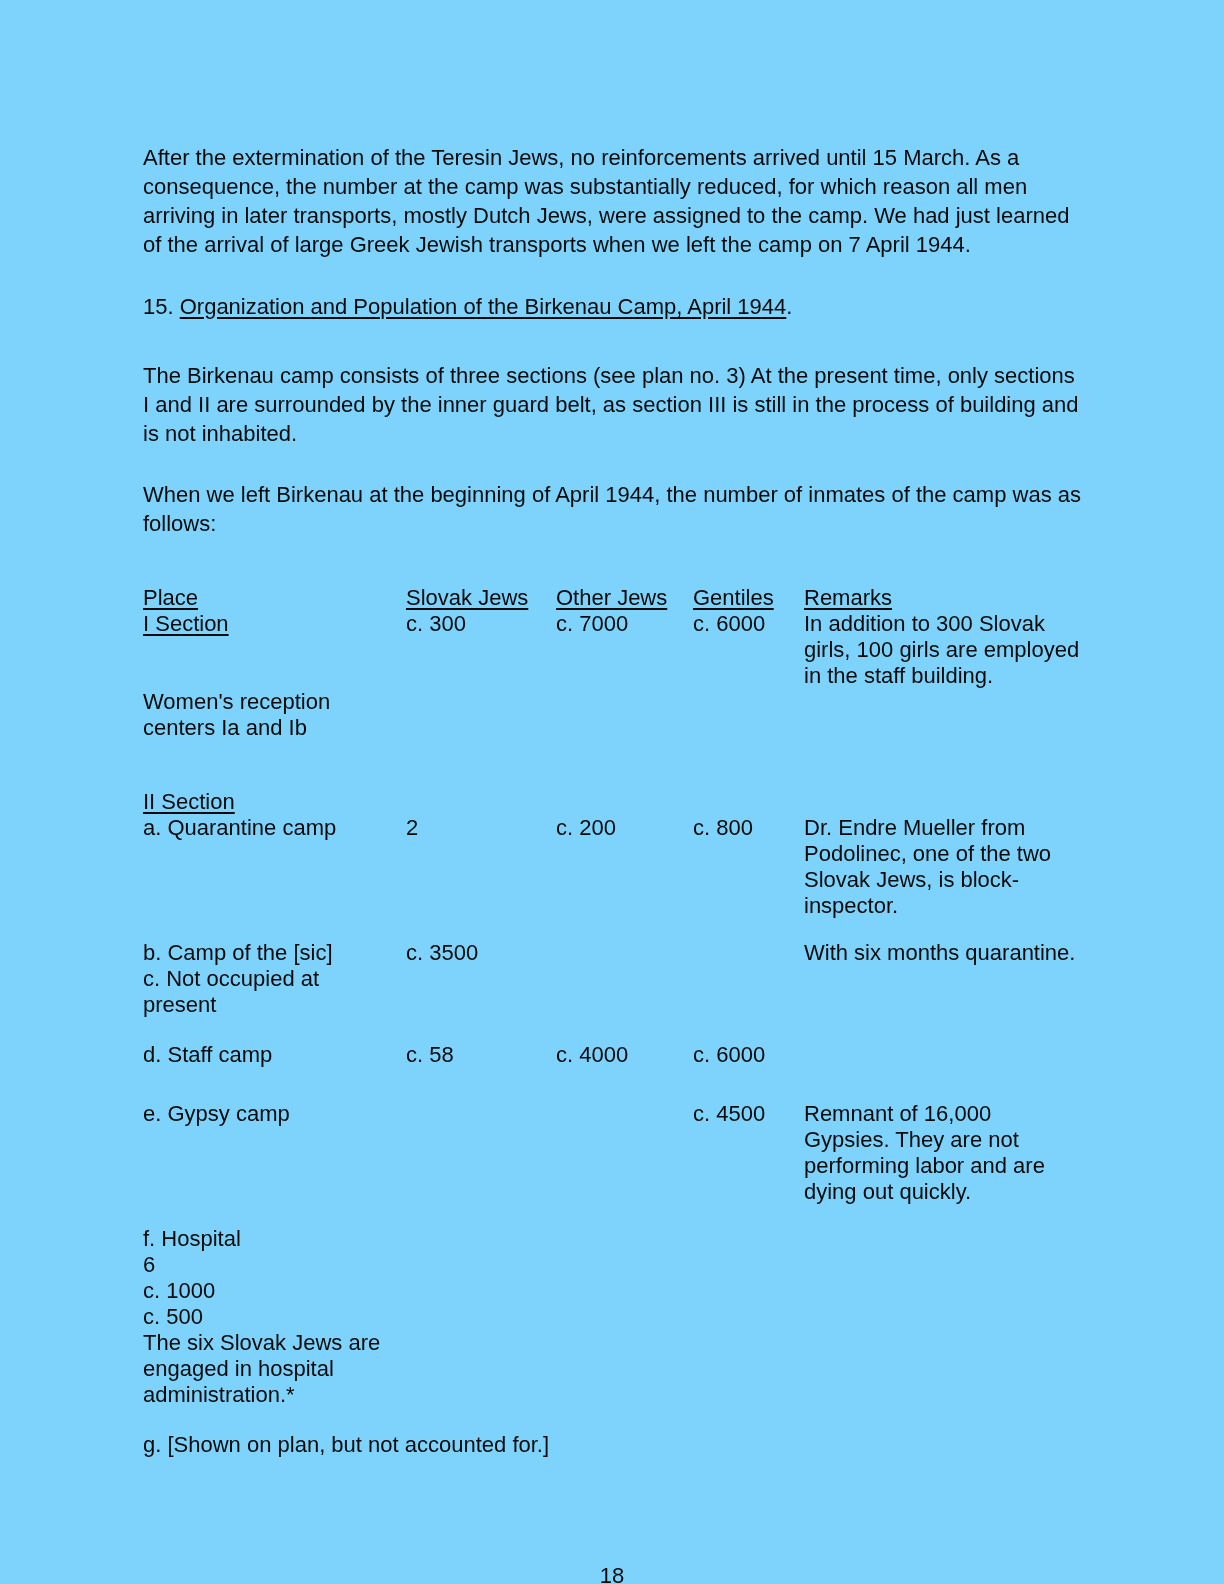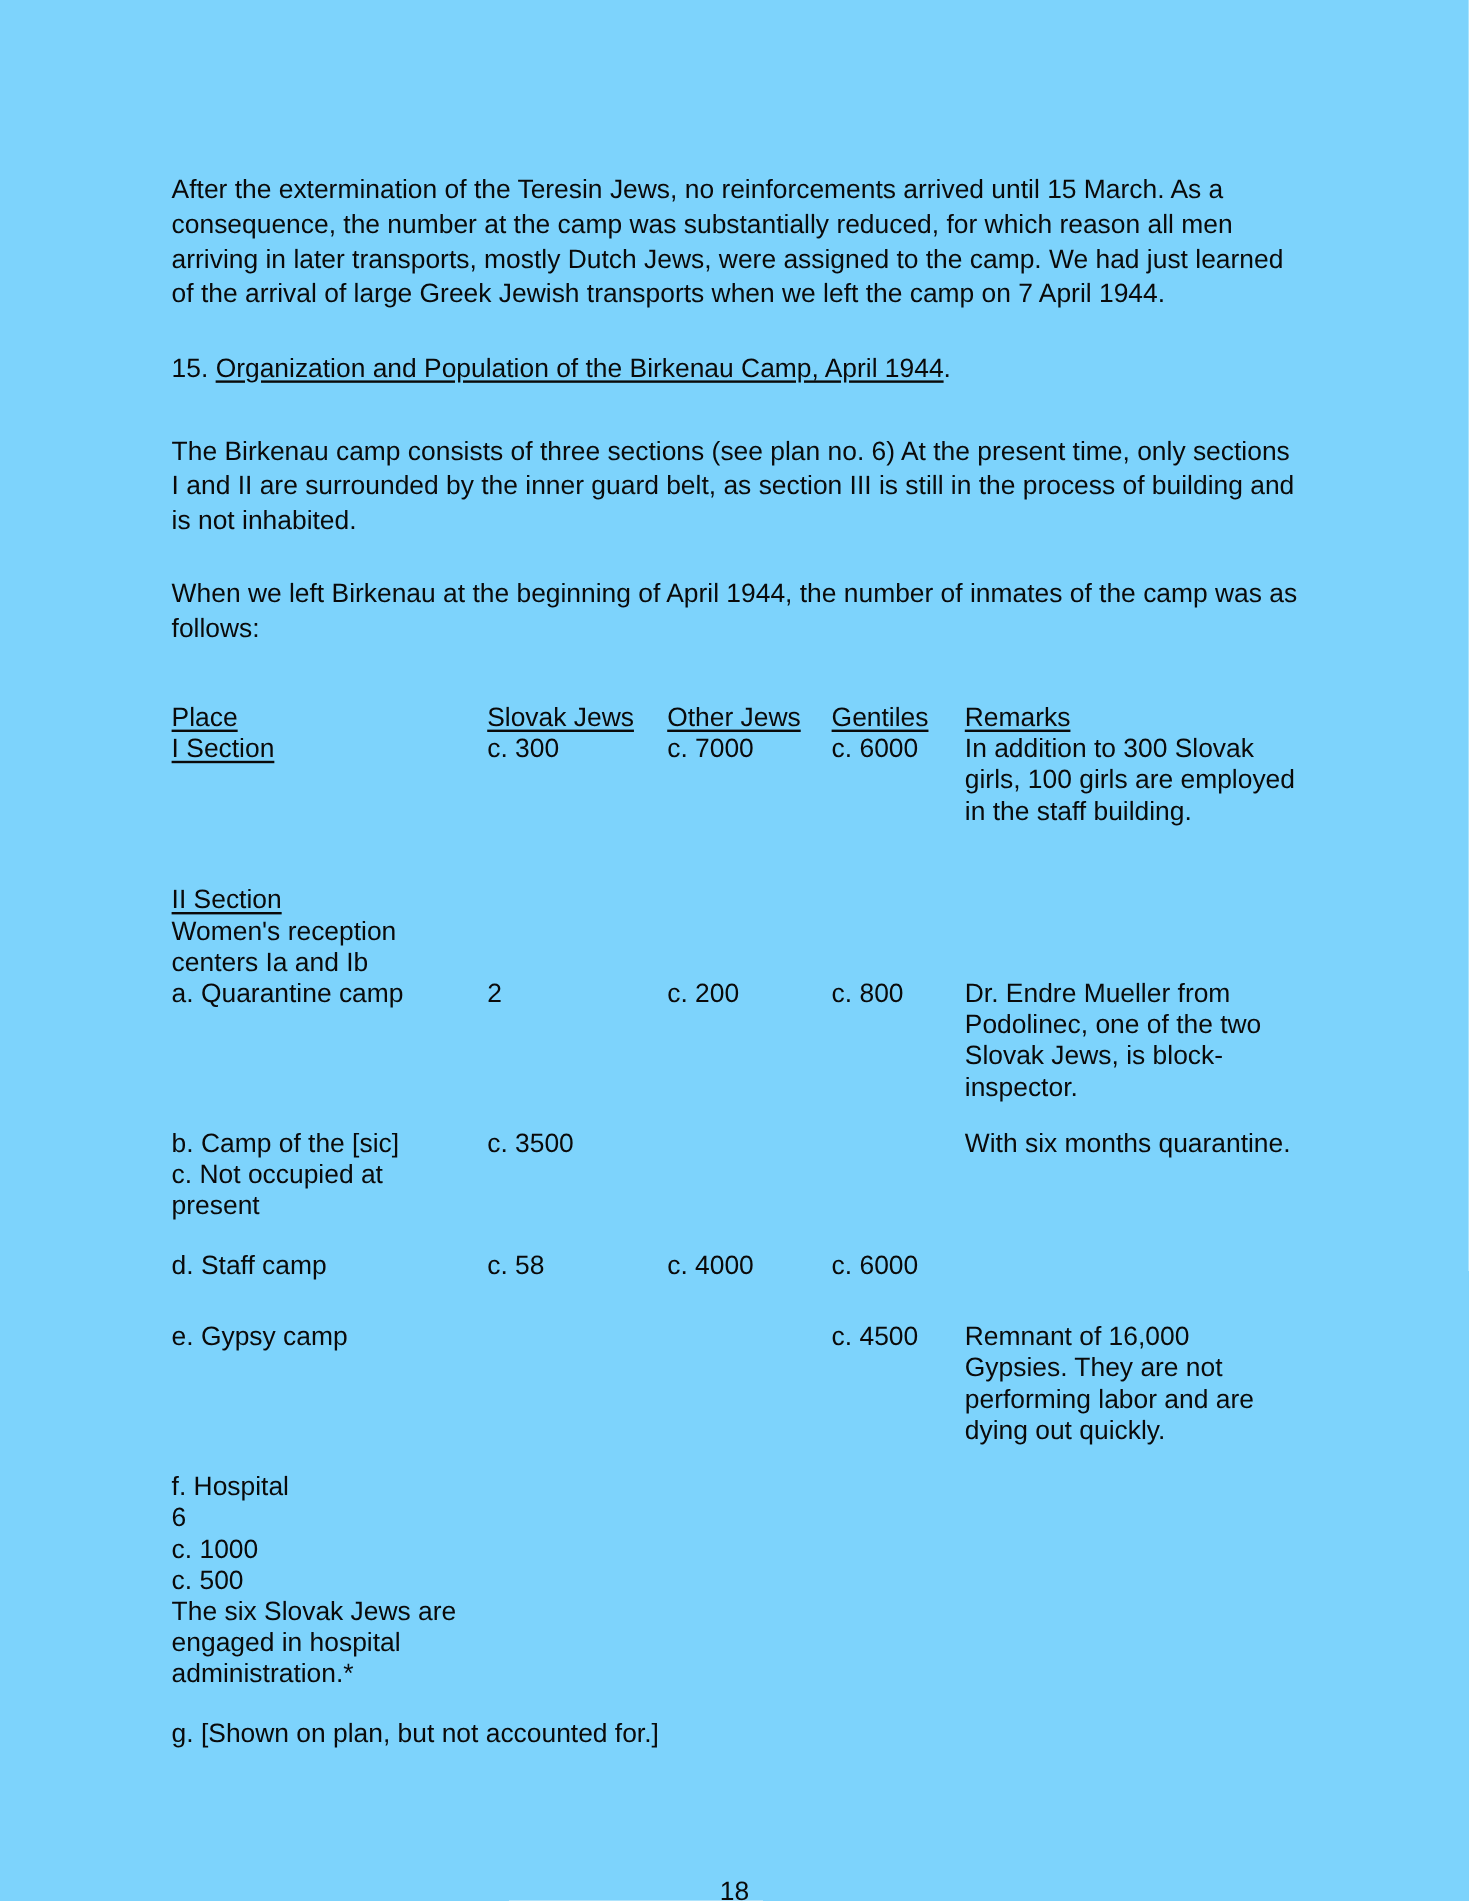--- a/index.html
+++ b/index.html
@@ -58,21 +58,21 @@
 </head>
 <body>
 
 <div class="page">
   <div class="content">
 
     <p class="para intro">After the extermination of the Teresin Jews, no reinforcements arrived until 15 March. As a consequence, the number at the camp was substantially reduced, for which reason all men arriving in later transports, mostly Dutch Jews, were assigned to the camp. We had just learned of the arrival of large Greek Jewish transports when we left the camp on 7 April 1944.</p>
 
     <p class="para heading"><span>15. </span><span class="u">Organization and Population of the Birkenau Camp, April 1944</span><span>.</span></p>
 
-    <p class="para sections-para">The Birkenau camp consists of three sections (see plan no. 6) At the present time, only sections I and II are surrounded by the inner guard belt, as section III is still in the process of building and is not inhabited.</p>
+    <p class="para sections-para">The Birkenau camp consists of three sections (see plan no. 3) At the present time, only sections I and II are surrounded by the inner guard belt, as section III is still in the process of building and is not inhabited.</p>
 
     <p class="para inmates-para">When we left Birkenau at the beginning of April 1944, the number of inmates of the camp was as follows:</p>
 
     <div class="ptable">
 
       <div class="trow">
         <div class="c c-place"><span class="u">Place</span></div>
         <div class="c c-slovak"><span class="u">Slovak Jews</span></div>
         <div class="c c-other"><span class="u">Other Jews</span></div>
         <div class="c c-gentiles"><span class="u">Gentiles</span></div>
@@ -80,30 +80,30 @@
       </div>
 
       <div class="trow">
         <div class="c c-place"><span class="u">I Section</span></div>
         <div class="c c-slovak">c. 300</div>
         <div class="c c-other">c. 7000</div>
         <div class="c c-gentiles">c. 6000</div>
         <div class="c c-remarks">In addition to 300 Slovak girls, 100 girls are employed in the staff building.</div>
       </div>
 
-      <div class="trow row-ii">
-        <div class="c c-place"><span class="u">II Section</span></div>
+      <div class="trow row-women">
+        <div class="c c-place">Women's reception centers Ia and Ib</div>
         <div class="c c-slovak"></div>
         <div class="c c-other"></div>
         <div class="c c-gentiles"></div>
         <div class="c c-remarks"></div>
       </div>
 
-      <div class="trow row-women">
-        <div class="c c-place">Women's reception centers Ia and Ib</div>
+      <div class="trow row-ii">
+        <div class="c c-place"><span class="u">II Section</span></div>
         <div class="c c-slovak"></div>
         <div class="c c-other"></div>
         <div class="c c-gentiles"></div>
         <div class="c c-remarks"></div>
       </div>
 
       <div class="trow">
         <div class="c c-place">a. Quarantine camp</div>
         <div class="c c-slovak">2</div>
         <div class="c c-other">c. 200</div>

